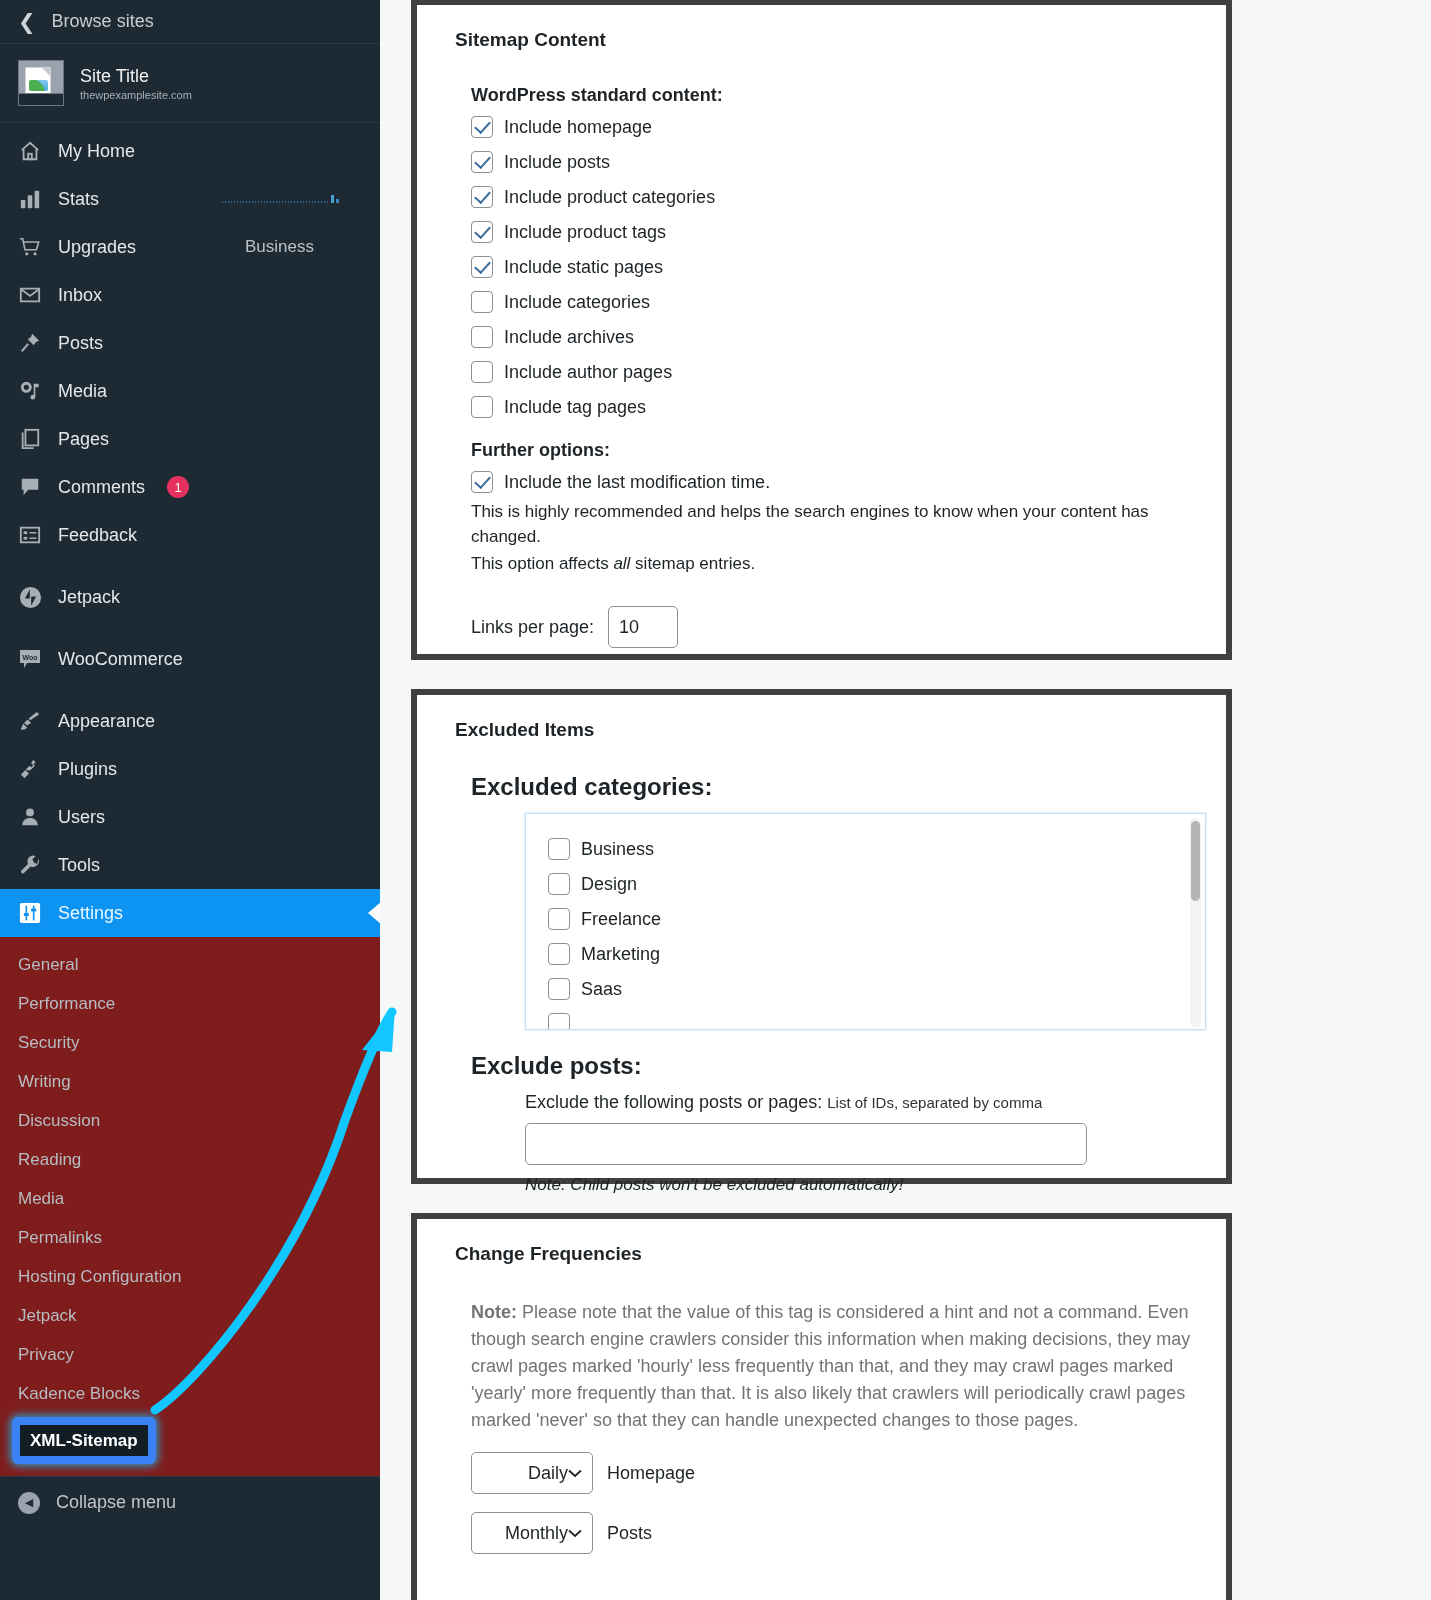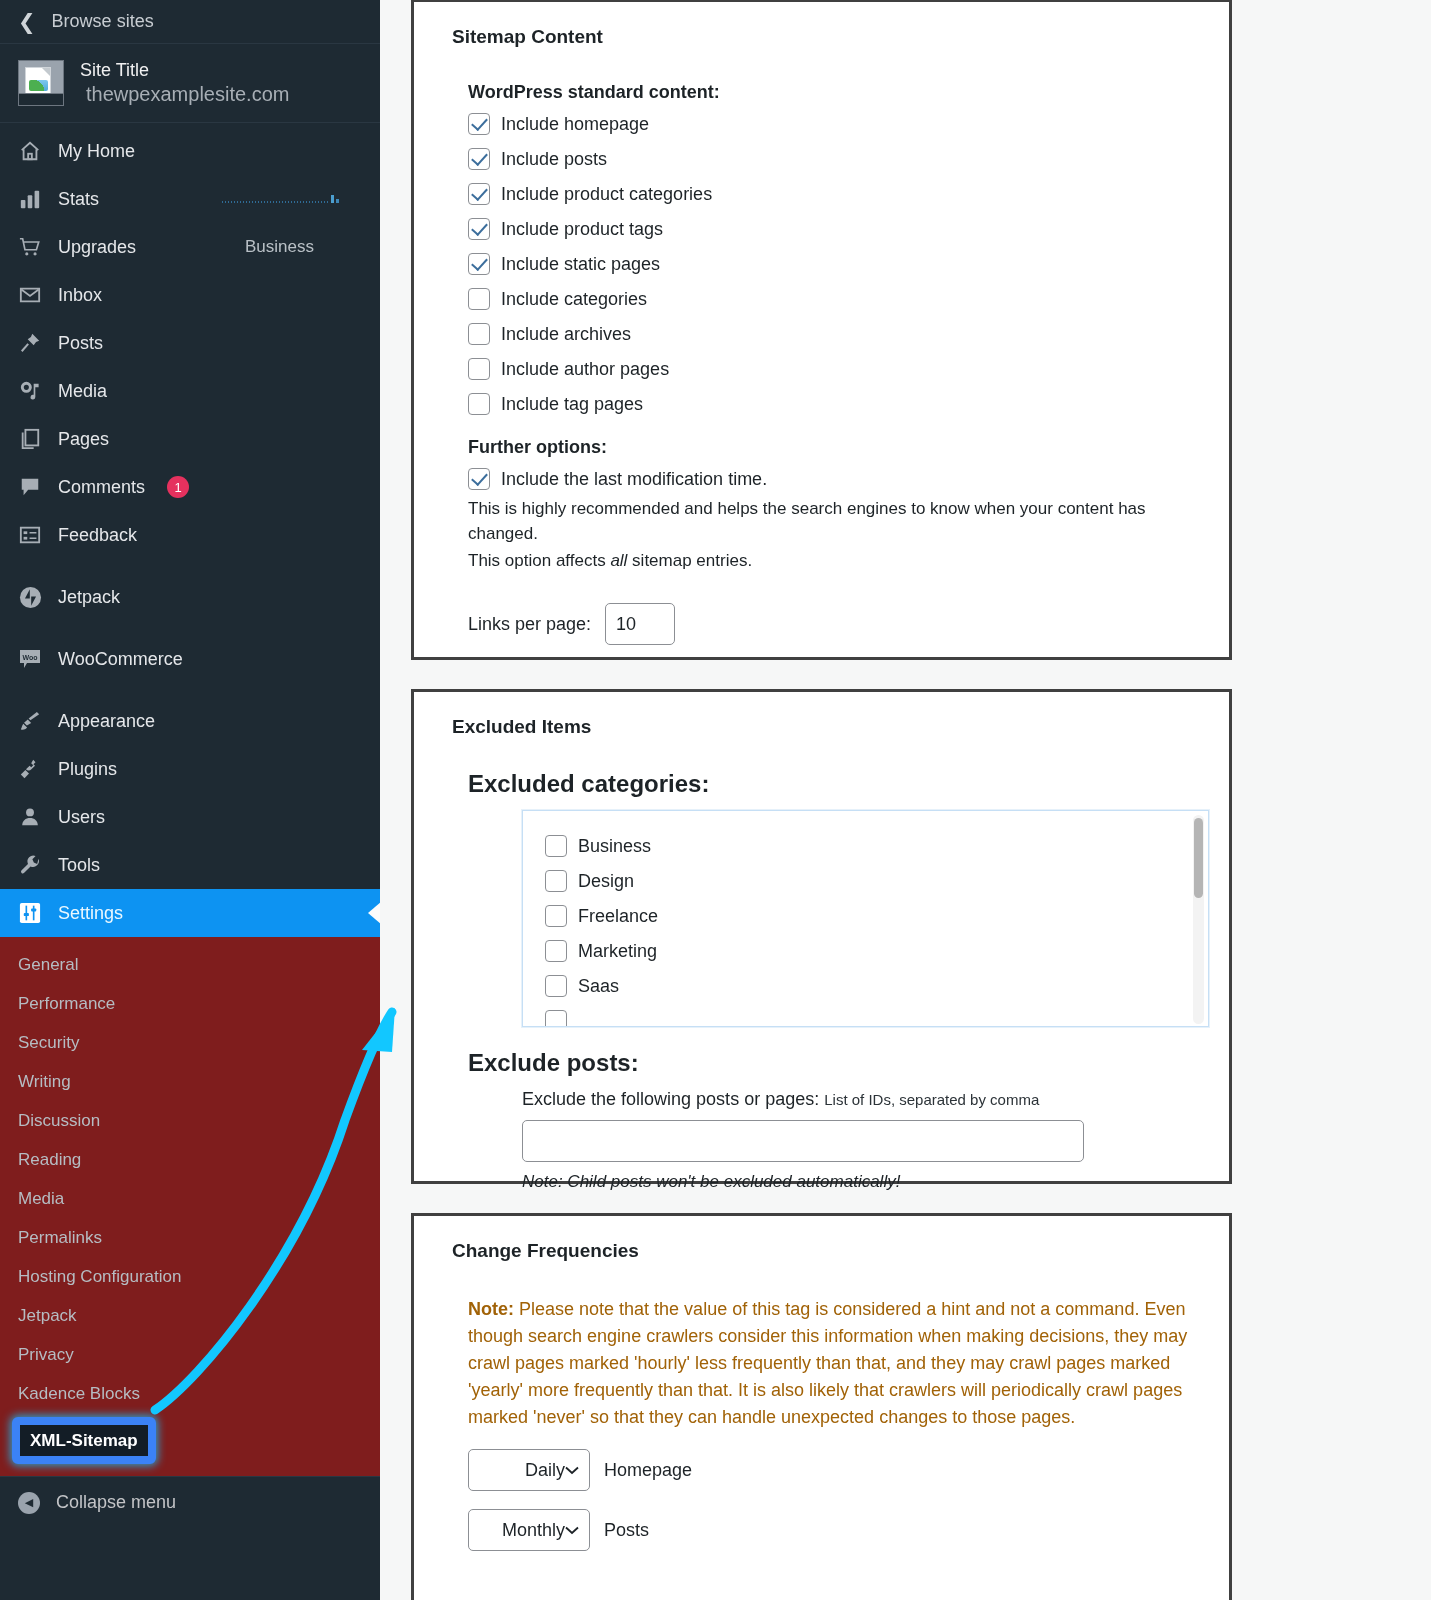--- a/index.html
+++ b/index.html
@@ -62,21 +62,21 @@
       radial-gradient(circle at 20% 100%, #4caf50 0 60%, transparent 61%),
       linear-gradient(#7ec8ef, #4fa8d8);
     border-radius: 2px;
   }
   .site-thumb::after {
     content: ""; position: absolute; left: 0; right: 0; bottom: 0;
     height: 11px; background: #1e2a33; border-top: 1px solid #6d7680;
   }
   .site-meta { display: flex; flex-direction: column; gap: 2px; min-width: 0; }
   .site-name { font-size: 18px; color: #f0f0f1; }
-  .site-url { font-size: 20px; color: #a7aeb5; margin-left: 6px; }
+  .site-url { font-size: 11px; color: #a7aeb5; }
 
   .menu { padding-top: 4px; }
   .menu-item {
     display: flex; align-items: center;
     height: 48px; padding: 0 18px; gap: 16px;
     color: #e5e7ea; font-size: 18px;
     position: relative;
   }
   .menu-item .ico {
     width: 24px; height: 24px; flex: 0 0 24px;
@@ -149,21 +149,21 @@
   
   #main {
     flex: 1 1 auto; height: 1600px;
     background: #f6f7f7;
     padding: 0 199px 0 31px;
     position: relative;
     overflow: hidden;
   }
   .panel {
     background: #fff;
-    border: 3px solid #404040;
+    border: 6px solid #404040;
     margin-bottom: 29px;
     padding: 18px 20px 26px 20px;
   }
   #panel-sitemap-content { margin-top: -1px; height: 661px; }
   .panel-title {
     font-size: 19px; font-weight: bold; color: #1d2327;
     margin: 6px 0 0 18px;
   }
   .panel-body { padding: 0 0 0 34px; }
 
@@ -241,21 +241,21 @@
     background: #fff; margin-top: 10px;
     font-size: 17px; padding: 0 10px;
     font-family: "Liberation Sans", sans-serif;
   }
   .note-italic {
     font-style: italic; font-size: 17px; color: #1d2327; margin-top: 10px;
   }
 
   
   #panel-freq { height: 430px; }
-  .freq-note { font-size: 18px; color: #a16207; line-height: 27px; margin-top: 34px; }
+  .freq-note { font-size: 18px; color: #737373; line-height: 27px; margin-top: 34px; }
   .freq-note b { font-weight: bold; }
   .freq-row { display: flex; align-items: center; gap: 14px; margin-top: 18px; }
   .selectbox {
     width: 122px; height: 42px;
     border: 1px solid #8c8f94; border-radius: 5px;
     background: #fff; font-size: 18px; color: #1d2327;
     display: flex; align-items: center; justify-content: flex-end;
     padding: 0 10px 0 12px;
   }
   .selectbox .chev {

